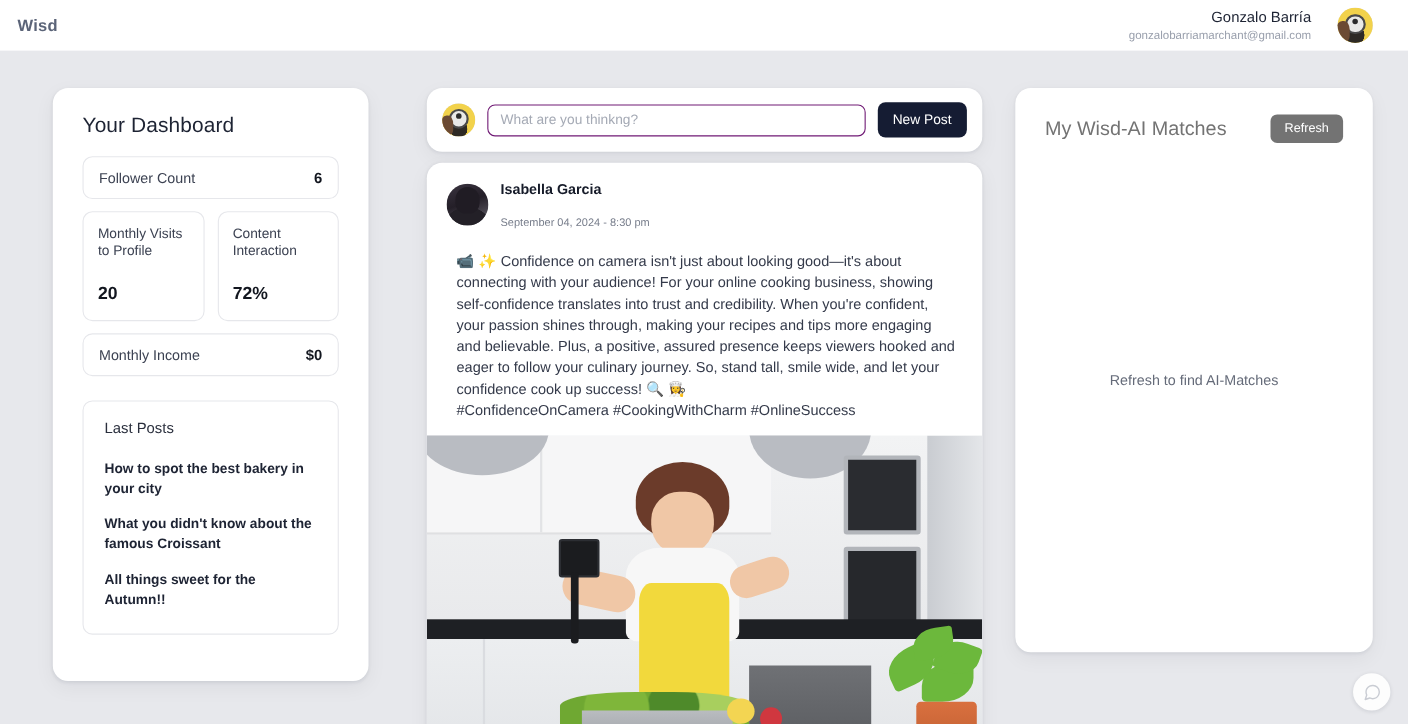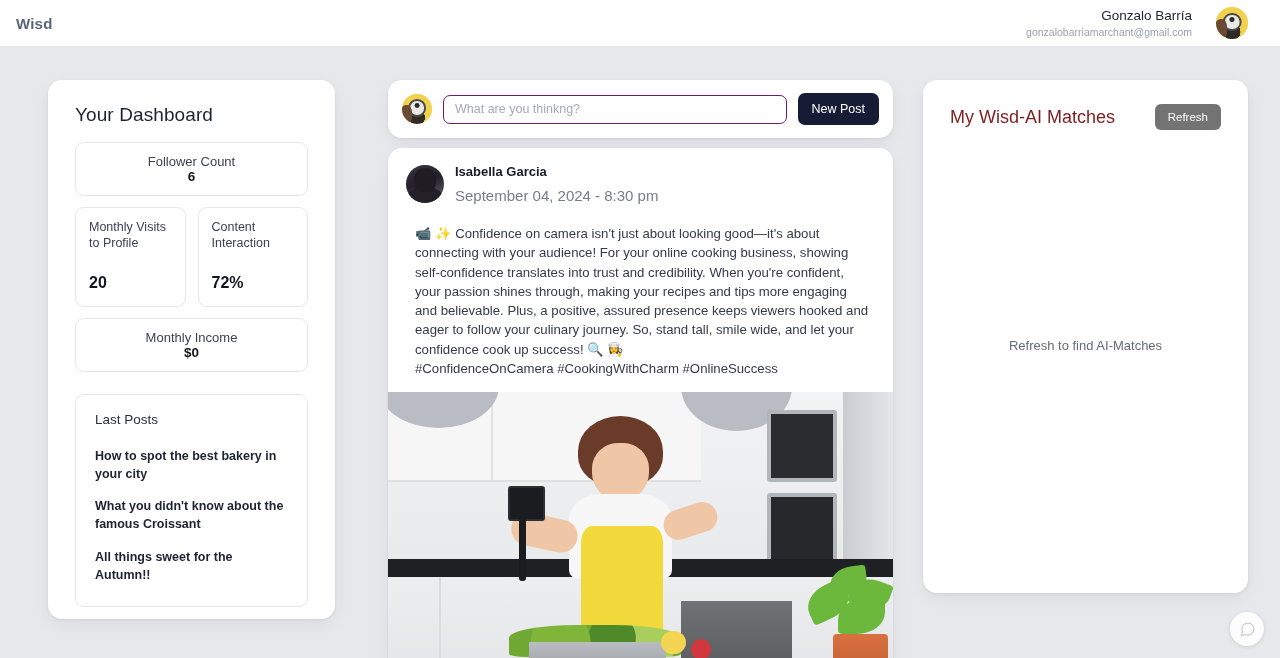--- a/index.html
+++ b/index.html
@@ -84,21 +84,20 @@
   .col-left { position:absolute; left:48px; top:34px; width:287px; height:539px; }
   .dash-title { font-size:19px; color:#1d2333; font-weight:400; padding:24px 0 0 27px; letter-spacing:.1px;}
 
   .stat-wrap { padding: 16px 27px 0 27px; }
   .stat-box {
     border:1px solid #e6e7eb; border-radius:9px; background:#fff;
   }
   .stat-row {
     display:flex; align-items:center; justify-content:space-between;
     padding:11px 14px; 
-    flex-direction:column;
   }
   .stat-label { font-size:13px; color:#3c4252; }
   .stat-value-inline { font-size:13.5px; color:#12161f; font-weight:700; }
 
   .stat-pair { display:flex; gap:12px; margin-top:11px; }
   .stat-col { flex:1; border:1px solid #e6e7eb; border-radius:9px; padding:12px 13px 14px 13px; min-height:88px; }
   .stat-col .lbl { font-size:12.5px; color:#3c4252; line-height:1.27; }
   .stat-col .val { font-size:16px; color:#12161f; font-weight:700; margin-top:22px; }
 
   .stat-single { margin-top:11px; }
@@ -122,21 +121,21 @@
   .composer-input::placeholder { color:#a5aab5; }
   .btn-dark {
     background:#151c33; color:#fff; border:none; border-radius:7px;
     font-size:12.5px; padding:9px 14px; cursor:pointer;
     font-family:"Liberation Sans", sans-serif;
   }
 
   .post { margin-top:10px; overflow:hidden; }
   .post-head { display:flex; align-items:center; gap:11px; padding:16px 18px 0 18px; }
   .post-author { font-size:13px; color:#161b29; font-weight:700; }
-  .post-date { font-size:15px; color:#777d8b; margin-top:8px; }
+  .post-date { font-size:10px; color:#777d8b; margin-top:18px; }
   .post-body {
     padding:20px 21px 14px 27px; font-size:13.2px; line-height:1.46;
     color:#343a4a;
   }
   .post-image { width:100%; height:298px; position:relative; overflow:hidden; display:block; }
 
   
   .kitchen { position:absolute; inset:0; background:#ecedef; }
   .k-wall { position:absolute; left:0; top:0; right:0; height:62%; background:linear-gradient(#f2f3f4,#e8e9eb); }
   .k-upper-cab { position:absolute; left:0; top:0; width:62%; height:30%; background:#f6f6f7; border-bottom:2px solid #dfe0e2;}
@@ -166,21 +165,21 @@
   .k-phone { position:absolute; left:-24%; top:28%; width:24%; height:14%; background:#1b1c1f; border-radius:3px; border:2px solid #2c2e33; }
   .k-tripod { position:absolute; left:-17%; top:40%; width:5%; height:26%; background:#1b1c1f; border-radius:3px; }
   .k-bowl { position:absolute; left:28%; bottom:0; width:27%; height:16%; background:linear-gradient(#b9bcc0,#8d9095); border-radius:0 0 45% 45%; }
   .k-salad { position:absolute; left:24%; bottom:11%; width:34%; height:11%; background:radial-gradient(circle at 30% 50%,#7fb63a 0 24%,rgba(0,0,0,0) 25%),radial-gradient(circle at 60% 40%,#4e8a2a 0 22%,rgba(0,0,0,0) 23%),radial-gradient(circle at 80% 60%,#a8cf5e 0 20%,rgba(0,0,0,0) 21%),#6fa832; border-radius:40% 40% 10% 10%; }
   .k-lemon { position:absolute; left:54%; bottom:12%; width:5%; height:8%; background:#f3d552; border-radius:50%; }
   .k-tomato { position:absolute; left:60%; bottom:10%; width:4%; height:7%; background:#d0373f; border-radius:50%; }
 
   
   .col-right { position:absolute; left:923px; top:34px; width:325px; height:513px; }
   .matches-head { display:flex; align-items:center; justify-content:space-between; padding:24px 27px 0 27px; }
-  .matches-title { font-size:18px; color:#7f1d1d; font-weight:400; }
+  .matches-title { font-size:18px; color:#737373; font-weight:400; }
   .btn-refresh {
     background:#737373; color:#fff; border:none; border-radius:6px;
     font-size:11.5px; padding:7px 13px; cursor:pointer;
     font-family:"Liberation Sans", sans-serif;
   }
   .matches-empty {
     position:absolute; left:0; right:0; top:258px; text-align:center;
     font-size:13px; color:#656b79;
   }
 

